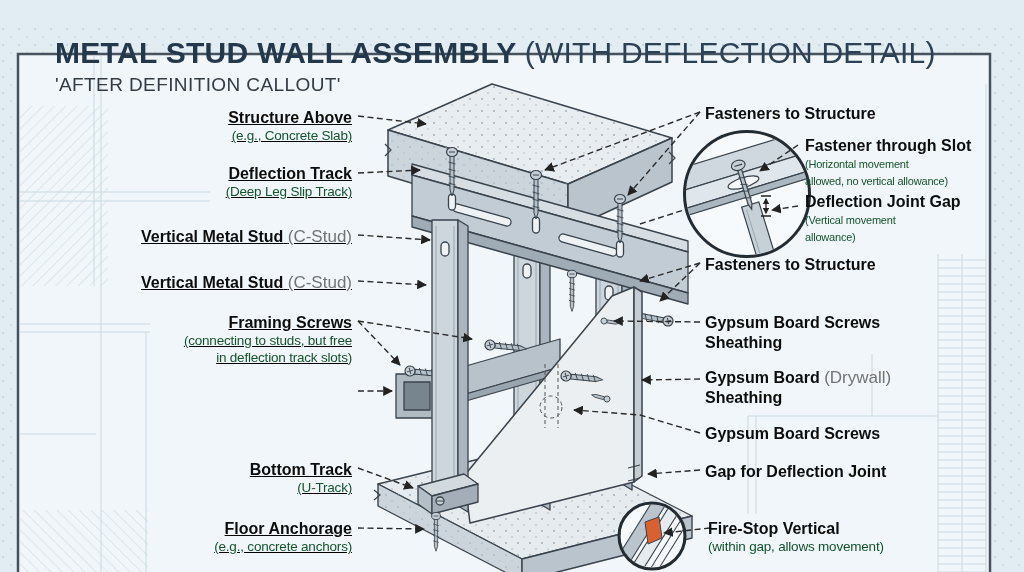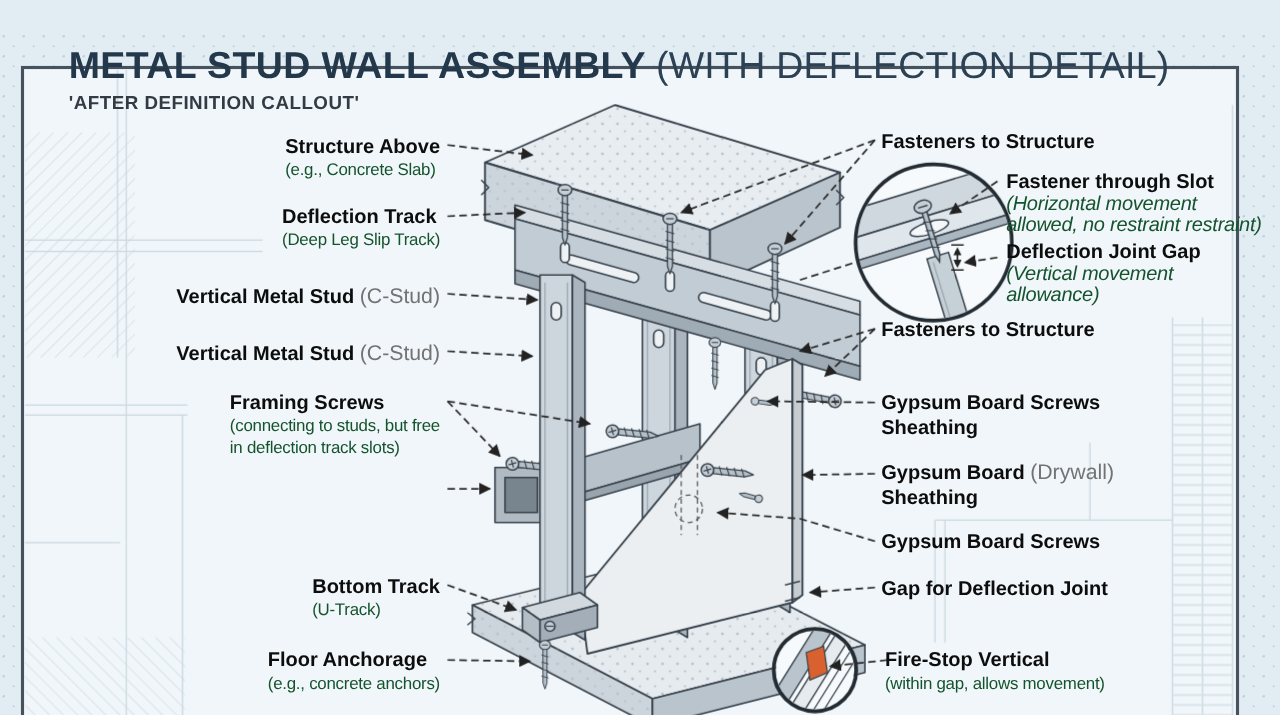--- a/index.html
+++ b/index.html
@@ -3,27 +3,27 @@
 <meta charset="utf-8">
 <style>
   html,body{margin:0;padding:0;}
   body{width:1024px;height:572px;overflow:hidden;background:#e2ecf3;
        font-family:"Liberation Sans","DejaVu Sans",sans-serif;}
   .stage{position:relative;width:1024px;height:572px;margin-top:24px;}
   .art{position:absolute;left:0;top:0;}
   .title-block{position:absolute;left:55px;top:12px;white-space:nowrap;}
   .t-main{font-size:30px;font-weight:bold;color:#24384c;letter-spacing:.3px;}
   .t-paren{font-size:30px;font-weight:400;color:#2d4155;letter-spacing:.2px;}
-  .t-sub{font-size:15px;font-weight:700;color:#333b44;margin-top:4px;letter-spacing:.4px;}
+  .t-sub{font-size:19px;font-weight:400;color:#333b44;margin-top:4px;letter-spacing:.4px;}
   .lbl{position:absolute;line-height:1.0;}
-  .lbl.left{}
+  .lbl.left{text-align:right;text-decoration:underline;}
   .lbl .b{font-size:16px;font-weight:bold;color:#0d0d0d;line-height:20px;white-space:nowrap;}
   .lbl .n{font-size:13.5px;font-weight:400;color:#14532d;line-height:16.5px;white-space:nowrap;letter-spacing:-.2px;}
   .lbl .n-inline{font-size:17px;font-weight:400;color:#737373;}
-  .rn .n{font-size:16px;font-style:italic;}
+  .rn .n{font-size:11px;}
 </style>
 </head>
 <body>
 
 <div class="stage">
 
 <svg class="art" width="1024" height="572" viewBox="0 0 1024 572">
   <defs>
     <pattern id="hatch" width="8" height="8" patternUnits="userSpaceOnUse" patternTransform="rotate(45)">
       <line x1="0" y1="0" x2="0" y2="8" stroke="#b9cbd8" stroke-width="1"></line>
@@ -284,21 +284,21 @@
   <div class="b">Floor Anchorage</div>
   <div class="n">(e.g., concrete anchors)</div>
 </div>
 
 <div class="lbl" style="top:80px;left:705px">
   <div class="b">Fasteners to Structure</div>
 </div>
 <div class="lbl rn" style="top:112px;left:805px">
   <div class="b">Fastener through Slot</div>
   <div class="n">(Horizontal movement</div>
-  <div class="n">allowed, no restraint restraint)</div>
+  <div class="n">allowed, no vertical allowance)</div>
 </div>
 <div class="lbl rn" style="top:168px;left:805px">
   <div class="b">Deflection Joint Gap</div>
   <div class="n">(Vertical movement</div>
   <div class="n">allowance)</div>
 </div>
 <div class="lbl" style="top:231px;left:705px">
   <div class="b">Fasteners to Structure</div>
 </div>
 <div class="lbl" style="top:289px;left:705px">

